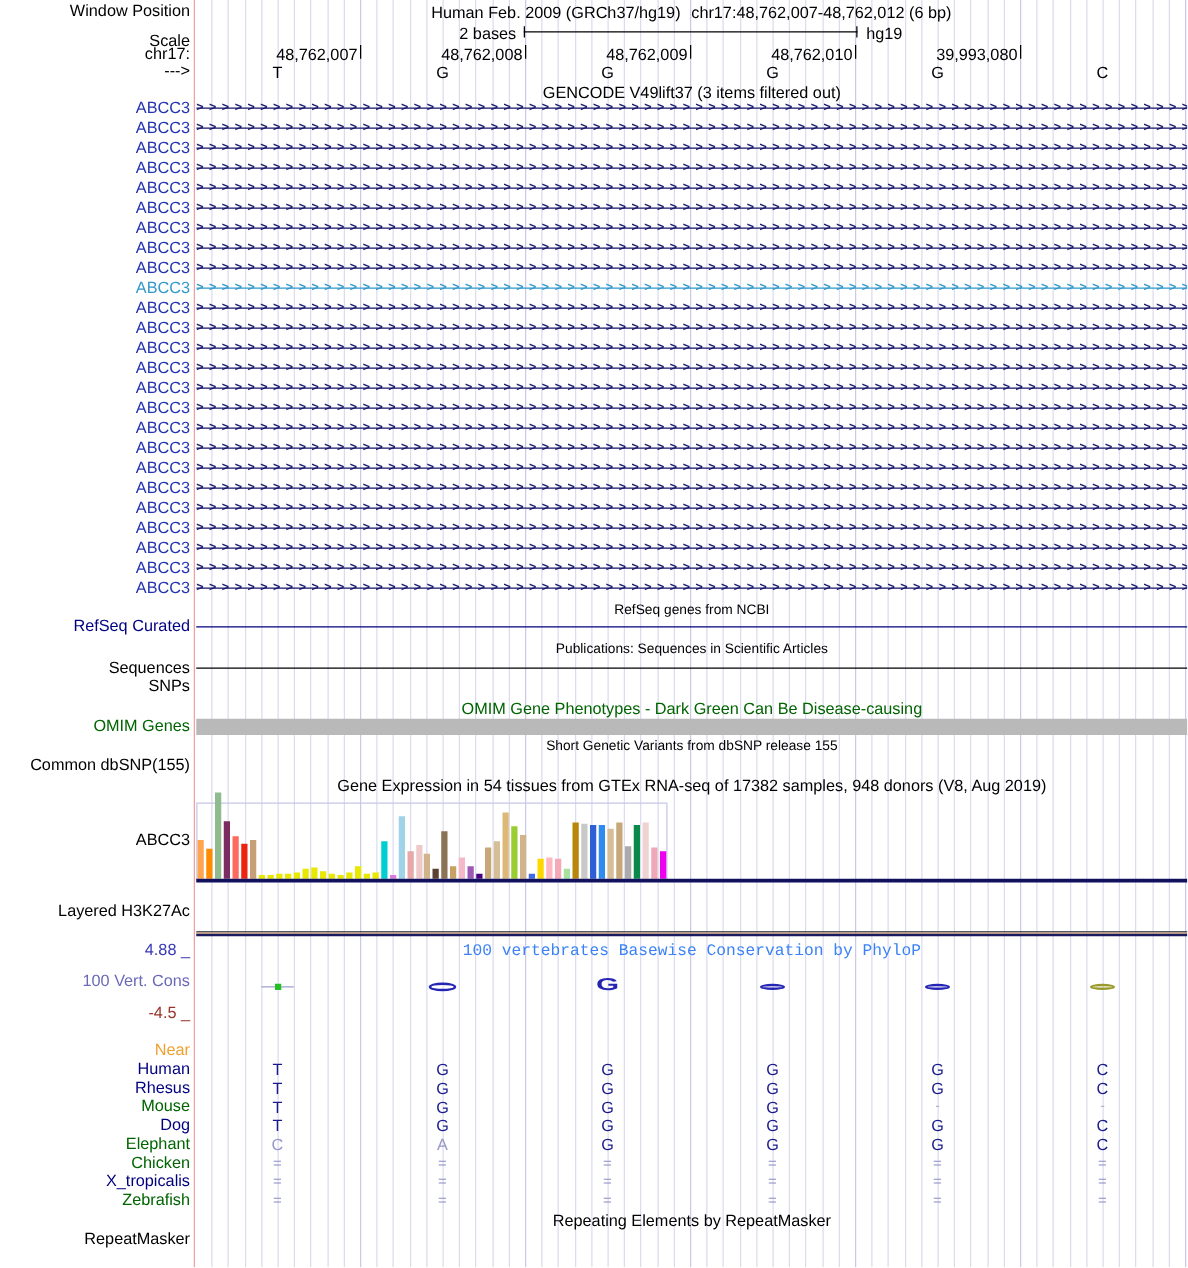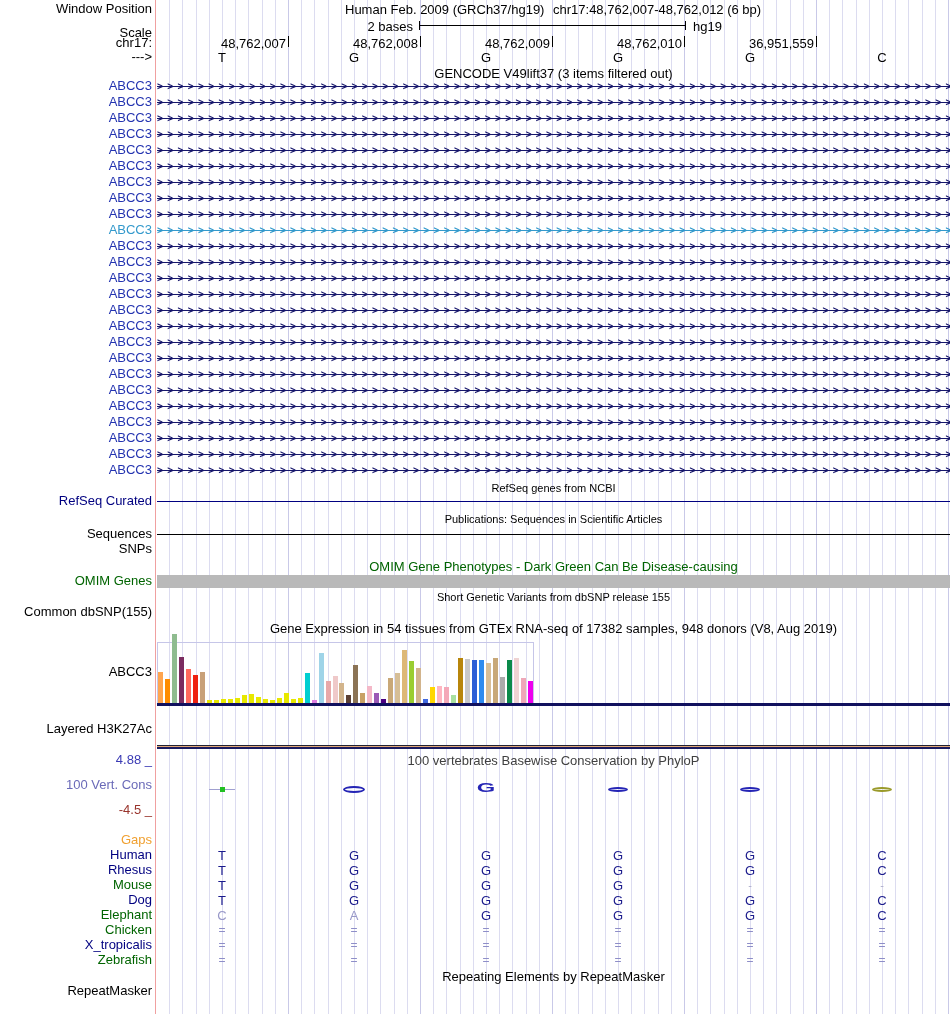--- a/index.html
+++ b/index.html
@@ -104,21 +104,21 @@
   <div class="llabel" style="top:36px;">chr17:</div>
   <div id="coordlayer">
       <div class="coord" style="left: 196px; top: 36px;">48,762,007</div>
       <div class="tick" style="left: 288px; top: 36px; height: 11px;"></div>
       <div class="coord" style="left: 328px; top: 36px;">48,762,008</div>
       <div class="tick" style="left: 420px; top: 36px; height: 11px;"></div>
       <div class="coord" style="left: 460px; top: 36px;">48,762,009</div>
       <div class="tick" style="left: 552px; top: 36px; height: 11px;"></div>
       <div class="coord" style="left: 592px; top: 36px;">48,762,010</div>
       <div class="tick" style="left: 684px; top: 36px; height: 11px;"></div>
-      <div class="coord" style="left: 724px; top: 36px;">36,951,559</div>
+      <div class="coord" style="left: 724px; top: 36px;">39,993,080</div>
       <div class="tick" style="left: 816px; top: 36px; height: 11px;"></div>
     </div>
 
   <div class="llabel" style="top:50px;">---&gt;</div>
   <div id="baserow">
       <div class="baseletter" style="left: 210px; top: 50px;">T</div>
       <div class="baseletter" style="left: 342px; top: 50px;">G</div>
       <div class="baseletter" style="left: 474px; top: 50px;">G</div>
       <div class="baseletter" style="left: 606px; top: 50px;">G</div>
       <div class="baseletter" style="left: 738px; top: 50px;">G</div>
@@ -332,34 +332,34 @@
   <div class="hline" id="gtexbaseline" style="top: 703px; height: 3px; background: rgb(17, 17, 94);"></div>
 
   <div class="llabel" style="top:722px;">Layered H3K27Ac</div>
   <div id="h3kstripe">
       <div class="hline" style="top: 745px; height: 1px; background: rgb(34, 34, 51);"></div>
       <div class="hline" style="top: 746px; height: 1px; background: rgb(226, 168, 120);"></div>
       <div class="hline" style="top: 747px; height: 2px; background: rgb(26, 26, 94);"></div>
     </div>
 
   <div class="llabel" style="top: 753px; color: rgb(58, 58, 180);" id="consmax">4.88 _</div>
-  <div class="ctitle" style="top: 754px; color: #404040;" id="constitle">100 vertebrates Basewise Conservation by PhyloP</div>
+  <div class="ctitle" style="top: 754px; color: #3b82f6; font-family: Liberation Mono, monospace;" id="constitle">100 vertebrates Basewise Conservation by PhyloP</div>
   <div class="llabel" style="top: 778px; color: rgb(106, 106, 184);" id="conslabel">100 Vert. Cons</div>
   <div class="llabel" style="top: 803px; color: rgb(153, 52, 44);" id="consmin">-4.5 _</div>
   <div id="conslayer">
       <div class="consmark" style="left: 209px; top: 789px; width: 26px; height: 1px; background: rgb(160, 160, 208);"></div>
       <div class="consmark" style="left: 220px; top: 787px; width: 5px; height: 5px; background: rgb(34, 192, 34);"></div>
       <div class="consmark" style="left: 343px; top: 785.5px; width: 22px; height: 7px; border: 2px solid rgb(37, 37, 181); border-radius: 50%; box-sizing: border-box;"></div>
       <div class="consmark" style="left: 474px; top: 779px; width: 24px; height: 18px; text-align: center; color: rgb(37, 37, 181); font-size: 19px; font-weight: bold; line-height: 18px; transform: scale(1.25, 0.72);">G</div>
       <div class="consmark" style="left: 608px; top: 786.5px; width: 20px; height: 5px; border: 2px solid rgb(37, 37, 181); border-radius: 50%; box-sizing: border-box;"></div>
       <div class="consmark" style="left: 740px; top: 786.5px; width: 20px; height: 5px; border: 2px solid rgb(37, 37, 181); border-radius: 50%; box-sizing: border-box;"></div>
       <div class="consmark" style="left: 872px; top: 786.5px; width: 20px; height: 5px; border: 2px solid rgb(154, 154, 42); border-radius: 50%; box-sizing: border-box;"></div>
     </div>
 
-  <div class="llabel" style="top: 833px; color: rgb(240, 160, 48);" id="gapslabel">Gaps</div>
+  <div class="llabel" style="top: 833px; color: rgb(240, 160, 48);" id="gapslabel">Near</div>
   <div id="multizlayer">
       <div class="llabel" style="top: 848px; color: rgb(0, 0, 128);">Human</div>
       <div class="mletter" style="left: 211px; top: 848px; color: rgb(26, 26, 140); font-size: 13px;">T</div>
       <div class="mletter" style="left: 343px; top: 848px; color: rgb(26, 26, 140); font-size: 13px;">G</div>
       <div class="mletter" style="left: 475px; top: 848px; color: rgb(26, 26, 140); font-size: 13px;">G</div>
       <div class="mletter" style="left: 607px; top: 848px; color: rgb(26, 26, 140); font-size: 13px;">G</div>
       <div class="mletter" style="left: 739px; top: 848px; color: rgb(26, 26, 140); font-size: 13px;">G</div>
       <div class="mletter" style="left: 871px; top: 848px; color: rgb(26, 26, 140); font-size: 13px;">C</div>
       <div class="llabel" style="top: 863px; color: rgb(0, 0, 128);">Rhesus</div>
       <div class="mletter" style="left: 211px; top: 863px; color: rgb(26, 26, 140); font-size: 13px;">T</div>

